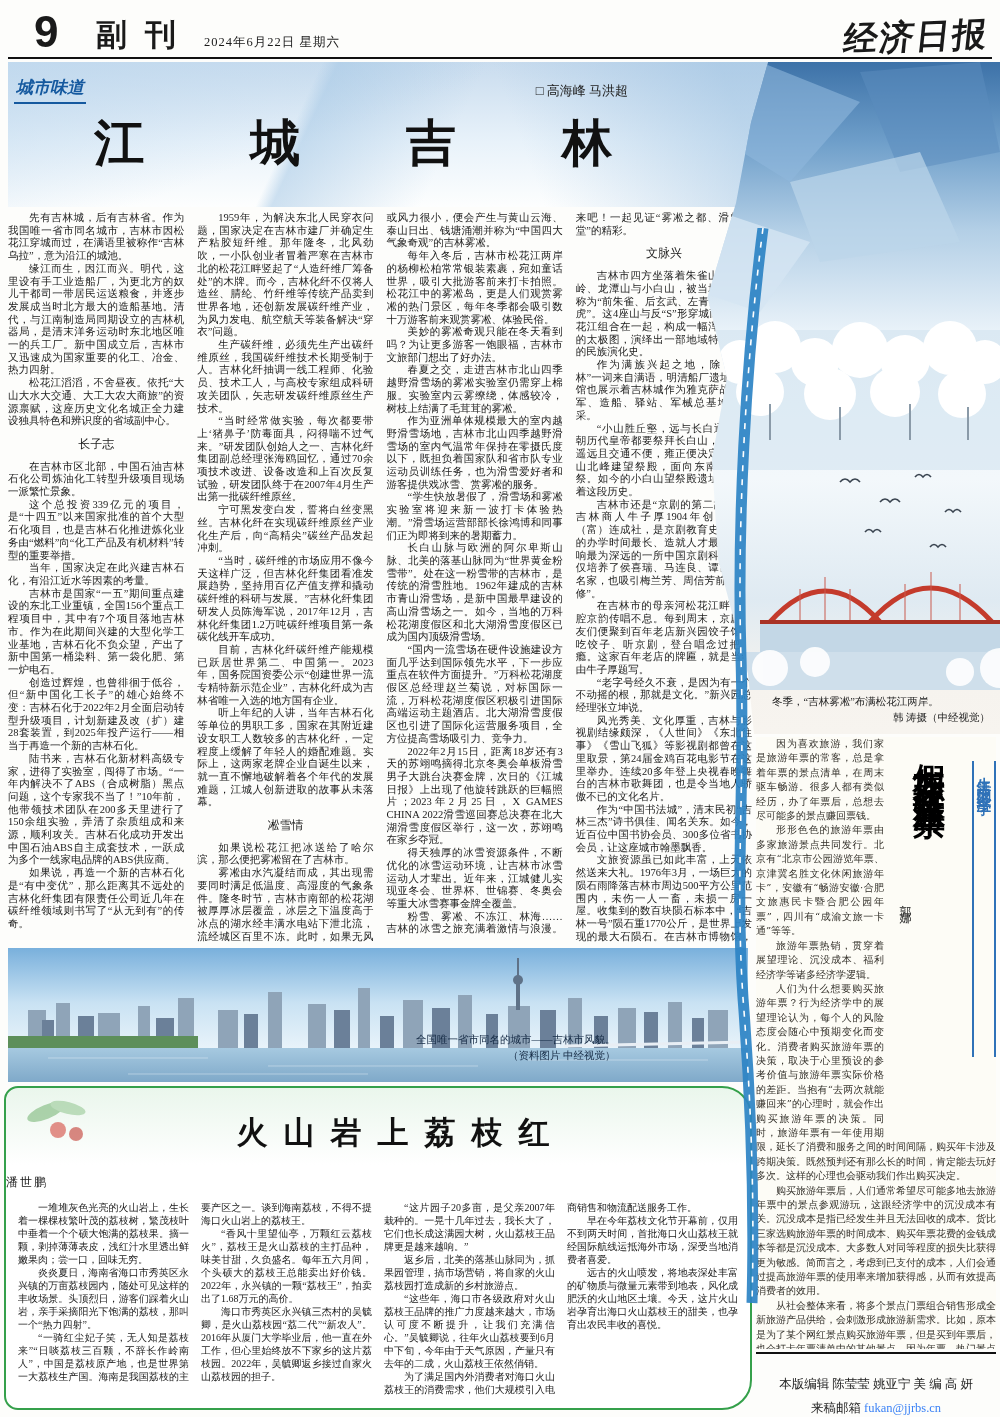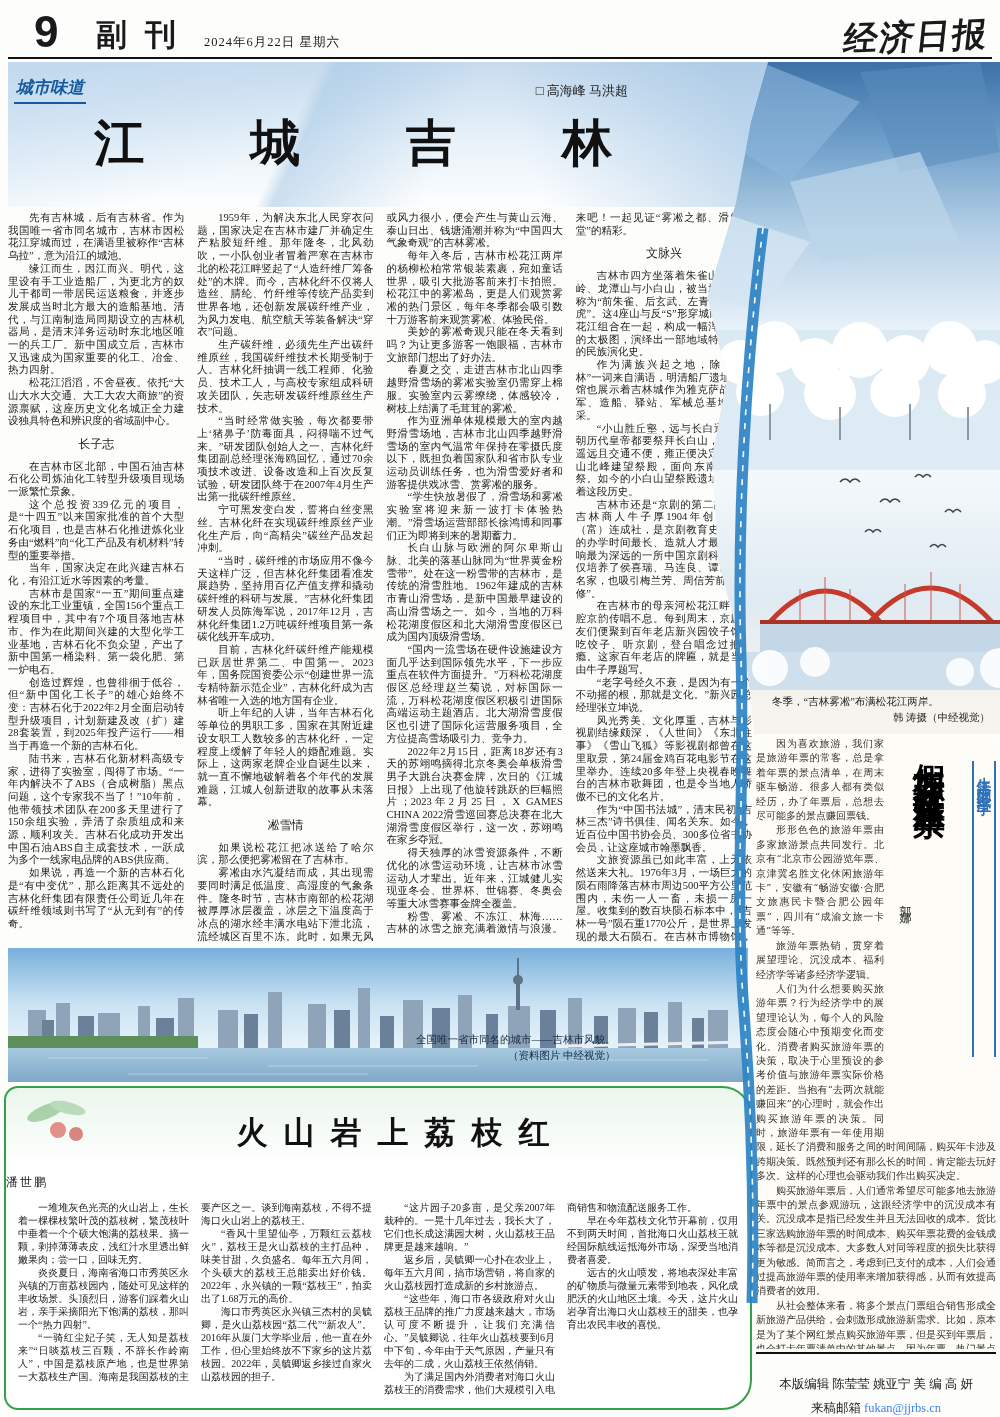--- a/index.html
+++ b/index.html
@@ -297,21 +297,21 @@
     </svg>
     <div id="second-title">火山岩上荔枝红</div>
     <div id="second-author">潘世鹏</div>
     <div id="second-cols">
         <p class="bp">一堆堆灰色光亮的火山岩上，生长着一棵棵枝繁叶茂的荔枝树，繁茂枝叶中垂着一个个硕大饱满的荔枝果。摘一颗，剥掉薄薄表皮，浅红汁水里透出鲜嫩果肉；尝一口，回味无穷。</p>
         <p class="bp">炎炎夏日，海南省海口市秀英区永兴镇的万亩荔枝园内，随处可见这样的丰收场景。头顶烈日，游客们踩着火山岩，亲手采摘阳光下饱满的荔枝，那叫一个“热力四射”。</p>
         <p class="bp">“一骑红尘妃子笑，无人知是荔枝来”“日啖荔枝三百颗，不辞长作岭南人”，中国是荔枝原产地，也是世界第一大荔枝生产国。海南是我国荔枝的主要产区之一。谈到海南荔枝，不得不提海口火山岩上的荔枝王。</p>
         <p class="bp">“香风十里望仙亭，万颗红云荔枝火”，荔枝王是火山荔枝的主打品种，味美甘甜，久负盛名。每年五六月间，个头硕大的荔枝王总能卖出好价钱。2022年，永兴镇的一颗“荔枝王”，拍卖出了1.68万元的高价。</p>
         <p class="bp">海口市秀英区永兴镇三杰村的吴毓卿，是火山荔枝园“荔二代”“新农人”。2016年从厦门大学毕业后，他一直在外工作，但心里始终放不下家乡的这片荔枝园。2022年，吴毓卿返乡接过自家火山荔枝园的担子。</p>
         <p class="bp">“这片园子20多亩，是父亲2007年栽种的。一晃十几年过去，我长大了，它们也长成这满园大树，火山荔枝王品牌更是越来越响。”</p>
-        <p class="bp">返乡后，吴毓卿一心扑在农业上，每年五六月间，搞市场营销，将自家的火山荔枝园打造成新的乡村旅游点。</p>
+        <p class="bp">返乡后，北美的落基山脉同为，抓果园管理，搞市场营销，将自家的火山荔枝园打造成新的乡村旅游点。</p>
         <p class="bp">“这些年，海口市各级政府对火山荔枝王品牌的推广力度越来越大，市场认可度不断提升，让我们充满信心。”吴毓卿说，往年火山荔枝要到6月中下旬，今年由于天气原因，产量只有去年的二成，火山荔枝王依然俏销。</p>
         <p class="bp">为了满足国内外消费者对海口火山荔枝王的消费需求，他们大规模引入电商销售和物流配送服务工作。</p>
         <p class="bp">早在今年荔枝文化节开幕前，仅用不到两天时间，首批海口火山荔枝王就经国际航线运抵海外市场，深受当地消费者喜爱。</p>
         <p class="bp">远古的火山喷发，将地表深处丰富的矿物质与微量元素带到地表，风化成肥沃的火山地区土壤。今天，这片火山岩孕育出海口火山荔枝王的甜美，也孕育出农民丰收的喜悦。</p>
       </div>
   </div>
 
   <div id="sidebar">
     <div id="sidebar-body">
       <div id="sidebar-float">

